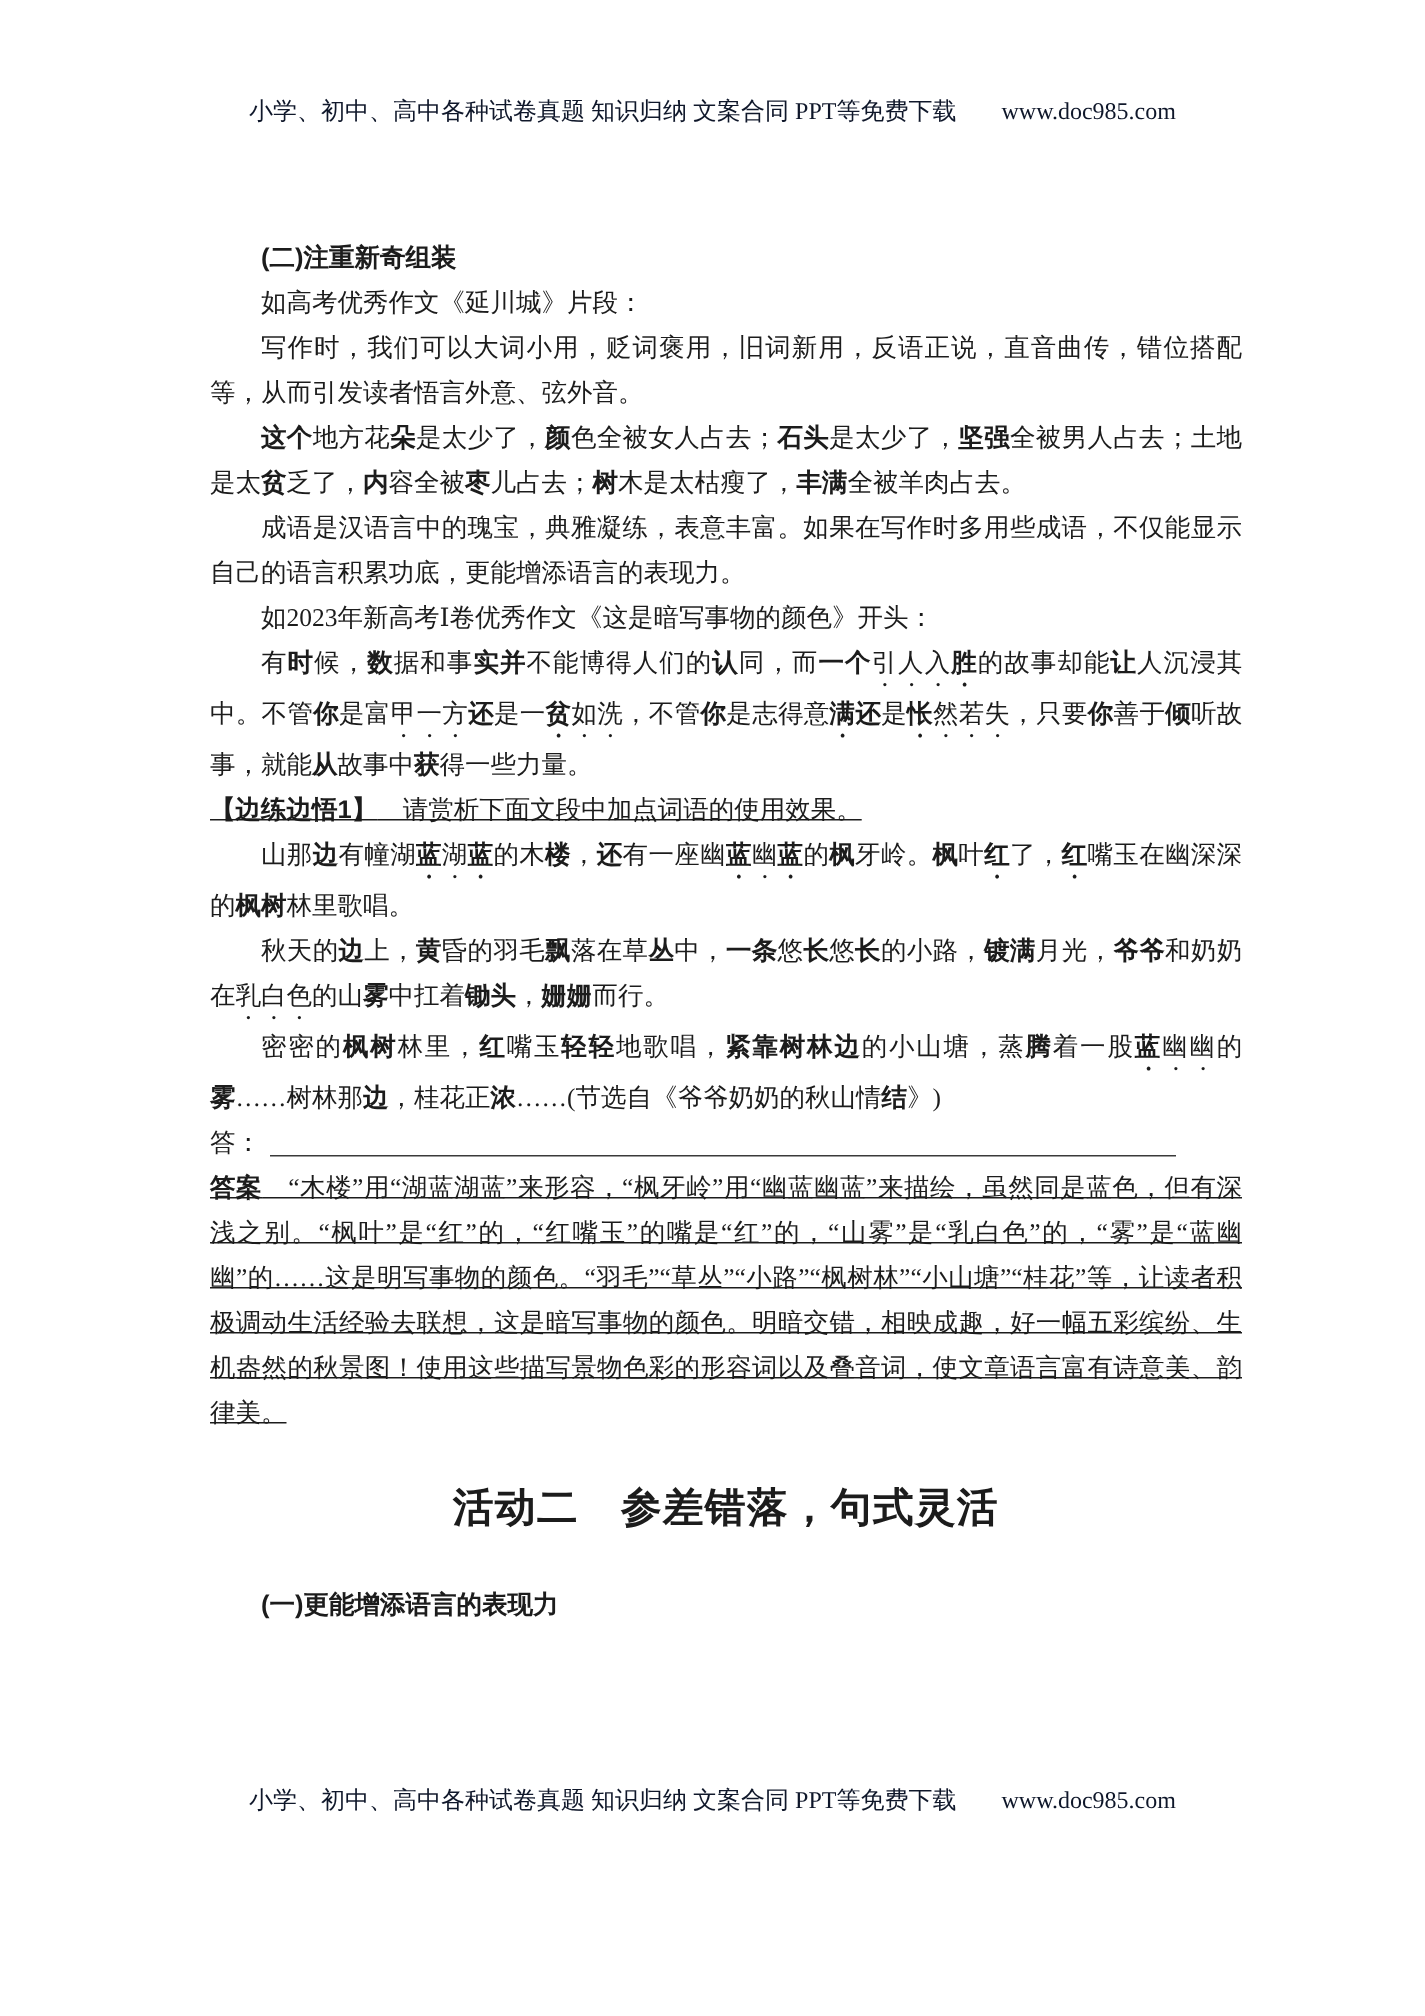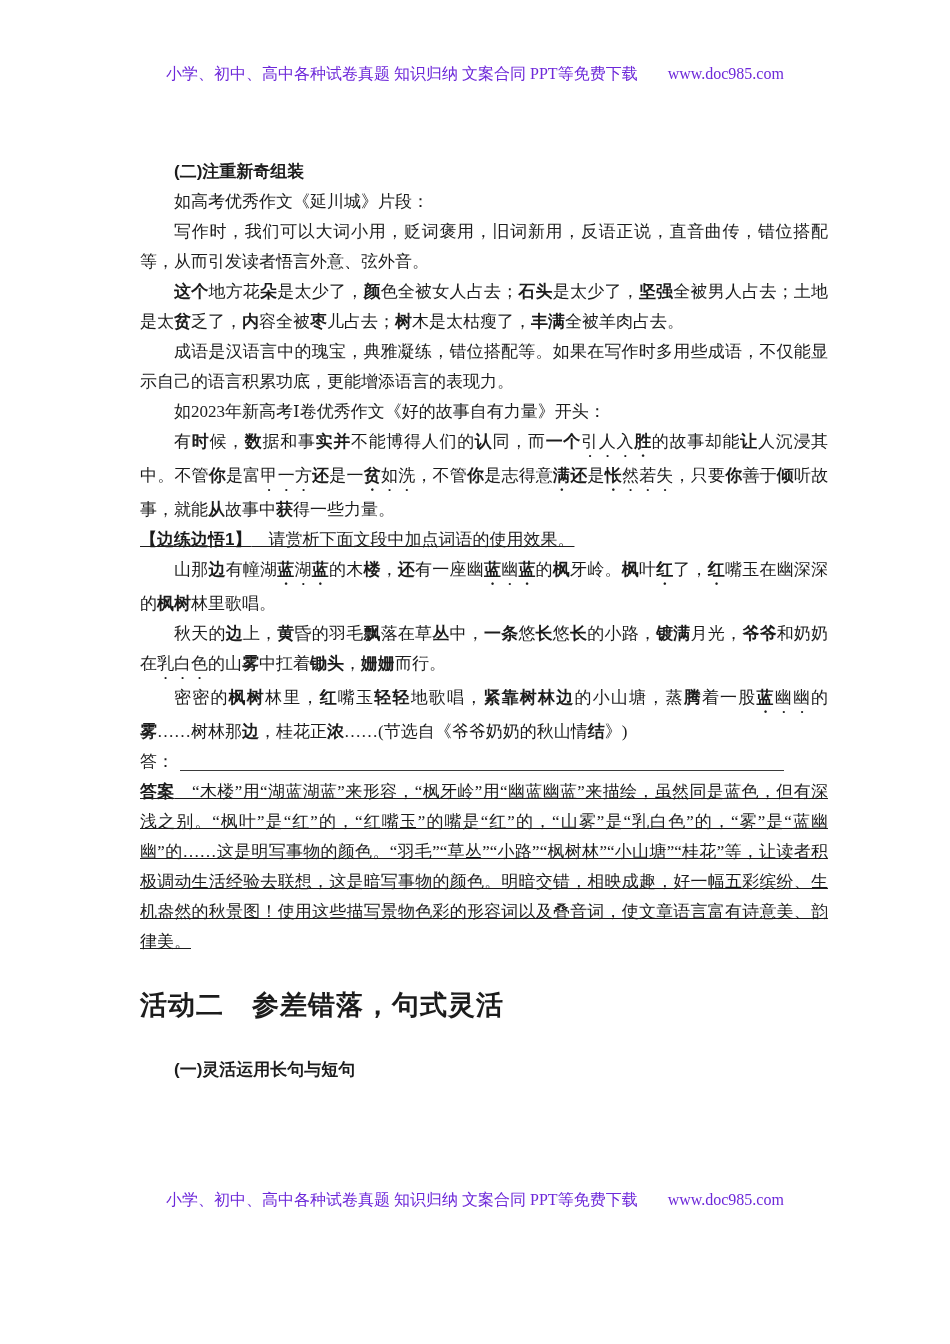--- a/index.html
+++ b/index.html
@@ -7,39 +7,39 @@
     position:relative;
     width:950px;height:1344px;
     background:#ffffff;
     color:#1c1c1c;
     font-family:"Liberation Serif","DejaVu Serif",serif;
     overflow:hidden;
   }
   .page-header,.page-footer{
     position:absolute;left:0;right:0;
     text-align:center;
-    font-size:16px;color:#6d28d9;
+    font-size:16px;color:#0f172a;
     white-space:nowrap;
   }
   .page-header{top:64px;}
   .page-footer{top:1190px;}
   .hdr-url{margin-left:30px;font-family:"Liberation Serif","DejaVu Serif",serif;}
   .content{
     position:absolute;left:140px;top:157px;width:688px;
     font-size:17px;line-height:30px;
     text-align:justify;
   }
   .content p{margin:0;text-indent:2em;}
   .content p.no-indent{text-indent:0;text-decoration:underline;}
   p.heading span{
     font-family:"Liberation Sans","DejaVu Sans",sans-serif;
     font-weight:bold;
   }
   p.title{
-    text-indent:0;
+    text-indent:0;text-align:center;
     font-size:27px;font-weight:bold;line-height:40px;
     margin:28px 0 30px 0;
     letter-spacing:1px;
   }
   .b{
     font-family:"Liberation Sans","DejaVu Sans",sans-serif;
     font-weight:600;
   }
   .d{
     -webkit-text-emphasis:filled dot;
@@ -65,33 +65,33 @@
 
   <div class="page-header">
     <span>小学、初中、高中各种试卷真题 知识归纳 文案合同 PPT等免费下载</span><span class="hdr-url">www.doc985.com</span>
   </div>
 
   <div class="content">
       <p class="heading"><span>(二)注重新奇组装</span></p>
       <p class="para"><span>如高考优秀作文《延川城》片段：</span></p>
       <p class="para"><span>写作时，我们可以大词小用，贬词褒用，旧词新用，反语正说，直音曲传，错位搭配等，从而引发读者悟言外意、弦外音。</span></p>
       <p class="para"><span class="b">这个</span><span>地方花</span><span class="b">朵</span><span>是太少了，</span><span class="b">颜</span><span>色全被女人占去；</span><span class="b">石头</span><span>是太少了，</span><span class="b">坚强</span><span>全被男人占去；土地是太</span><span class="b">贫</span><span>乏了，</span><span class="b">内</span><span>容全被</span><span class="b">枣</span><span>儿占去；</span><span class="b">树</span><span>木是太枯瘦了，</span><span class="b">丰满</span><span>全被羊肉占去。</span></p>
-      <p class="para"><span>成语是汉语言中的瑰宝，典雅凝练，错位搭配等。如果在写作时多用些成语，不仅能显示自己的语言积累功底，更能增添语言的表现力。</span></p>
-      <p class="para"><span>如2023年新高考Ⅰ卷优秀作文《好的故事自有力量》开头：</span></p>
+      <p class="para"><span>成语是汉语言中的瑰宝，典雅凝练，表意丰富。如果在写作时多用些成语，不仅能显示自己的语言积累功底，更能增添语言的表现力。</span></p>
+      <p class="para"><span>如2023年新高考Ⅰ卷优秀作文《这是暗写事物的颜色》开头：</span></p>
       <p class="para"><span>有</span><span class="b">时</span><span>候，</span><span class="b">数</span><span>据和事</span><span class="b">实并</span><span>不能博得人们的</span><span class="b">认</span><span>同，而</span><span class="b">一个</span><span class="d">引人入</span><span class="b d">胜</span><span>的故事却能</span><span class="b">让</span><span>人沉浸其中。不管</span><span class="b">你</span><span>是富</span><span class="d">甲一方</span><span class="b">还</span><span>是一</span><span class="b d">贫</span><span class="d">如洗</span><span>，不管</span><span class="b">你</span><span>是志得意</span><span class="b d">满</span><span class="b">还</span><span>是</span><span class="b d">怅</span><span class="d">然若失</span><span>，只要</span><span class="b">你</span><span>善于</span><span class="b">倾</span><span>听故事，就能</span><span class="b">从</span><span>故事中</span><span class="b">获</span><span>得一些力量。</span></p>
       <p class="para no-indent"><span class="b">【边练边悟1】</span><span>　请赏析下面文段中加点词语的使用效果。</span></p>
       <p class="para"><span>山那</span><span class="b">边</span><span>有幢湖</span><span class="b d">蓝</span><span class="d">湖</span><span class="b d">蓝</span><span>的木</span><span class="b">楼</span><span>，</span><span class="b">还</span><span>有一座幽</span><span class="b d">蓝</span><span class="d">幽</span><span class="b d">蓝</span><span>的</span><span class="b">枫</span><span>牙岭。</span><span class="b">枫</span><span>叶</span><span class="b d">红</span><span>了，</span><span class="b d">红</span><span>嘴玉在幽深深的</span><span class="b">枫树</span><span>林里歌唱。</span></p>
       <p class="para"><span>秋天的</span><span class="b">边</span><span>上，</span><span class="b">黄</span><span>昏的羽毛</span><span class="b">飘</span><span>落在草</span><span class="b">丛</span><span>中，</span><span class="b">一条</span><span>悠</span><span class="b">长</span><span>悠</span><span class="b">长</span><span>的小路，</span><span class="b">镀满</span><span>月光，</span><span class="b">爷爷</span><span>和奶奶在</span><span class="d">乳白色</span><span>的山</span><span class="b">雾</span><span>中扛着</span><span class="b">锄头</span><span>，</span><span class="b">姗姗</span><span>而行。</span></p>
       <p class="para"><span>密密的</span><span class="b">枫树</span><span>林里，</span><span class="b">红</span><span>嘴玉</span><span class="b">轻轻</span><span>地歌唱，</span><span class="b">紧靠</span><span class="b">树林</span><span class="b">边</span><span>的小山塘，蒸</span><span class="b">腾</span><span>着一股</span><span class="b d">蓝</span><span class="d">幽幽</span><span>的</span><span class="b">雾</span><span>……树林那</span><span class="b">边</span><span>，桂花正</span><span class="b">浓</span><span>……(节选自《爷爷奶奶的秋山情</span><span class="b">结</span><span>》)</span></p>
       <p class="answer-blank">
         <span class="lbl">答：</span>
         <span class="line"></span>
       </p>
       <p class="para no-indent"><span class="b">答案</span><span>　“木楼”用“湖蓝湖蓝”来形容，“枫牙岭”用“幽蓝幽蓝”来描绘，虽然同是蓝色，但有深浅之别。“枫叶”是“红”的，“红嘴玉”的嘴是“红”的，“山雾”是“乳白色”的，“雾”是“蓝幽幽”的……这是明写事物的颜色。“羽毛”“草丛”“小路”“枫树林”“小山塘”“桂花”等，让读者积极调动生活经验去联想，这是暗写事物的颜色。明暗交错，相映成趣，好一幅五彩缤纷、生机盎然的秋景图！使用这些描写景物色彩的形容词以及叠音词，使文章语言富有诗意美、韵律美。</span></p>
       <p class="title"><span>活动二　参差错落，句式灵活</span></p>
-      <p class="heading"><span>(一)灵活运用长句与短句</span></p>
+      <p class="heading"><span>(一)更能增添语言的表现力</span></p>
     </div>
 
   <div class="page-footer">
     <span>小学、初中、高中各种试卷真题 知识归纳 文案合同 PPT等免费下载</span><span class="hdr-url">www.doc985.com</span>
   </div>
 
 </div>
 
 </body></html>

